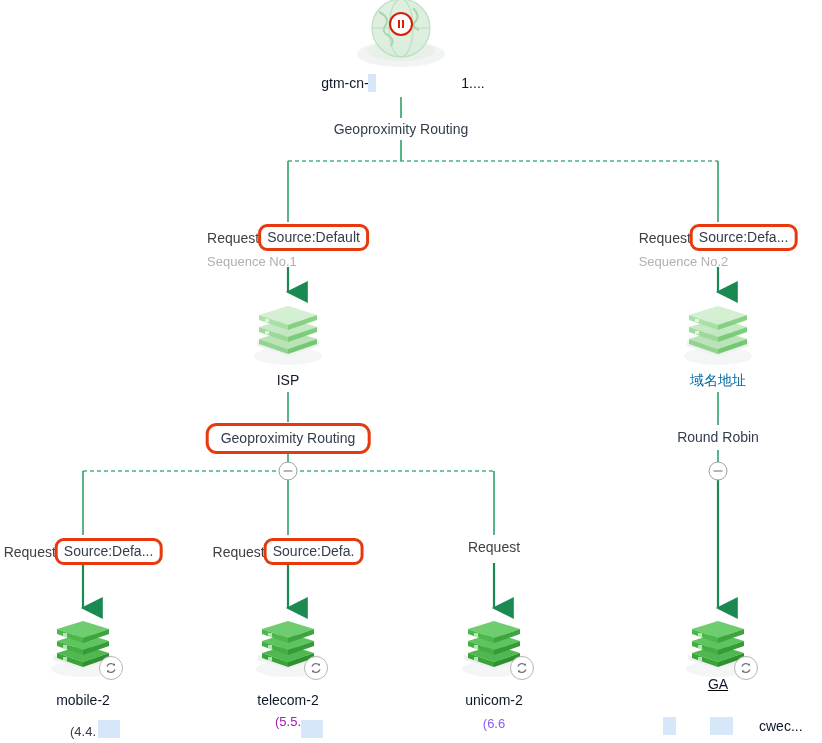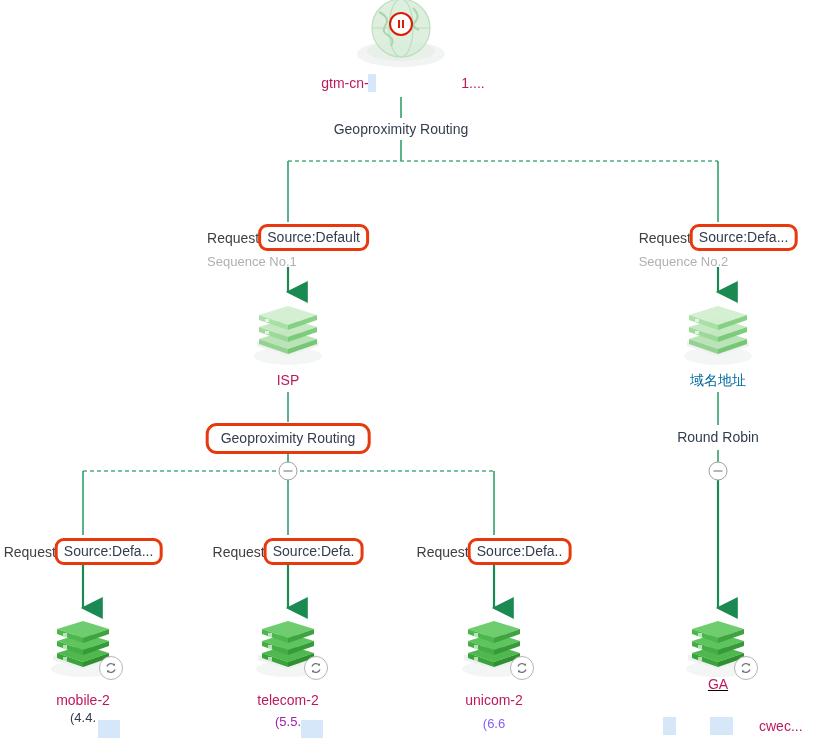--- a/index.html
+++ b/index.html
@@ -8,21 +8,21 @@
     background:#ffffff;
     font-family:"Liberation Sans","DejaVu Sans",sans-serif;
     overflow:hidden;
   }
   #canvas{position:relative;width:822px;height:743px;overflow:hidden;}
   #edges{position:absolute;left:0;top:0;width:822px;height:743px;}
 
   .node{position:absolute;transform:translateX(-50%);text-align:center;}
 
   .label{
-    font-size:14px;color:#be185d;white-space:nowrap;line-height:18px;
+    font-size:14px;color:#0f172a;white-space:nowrap;line-height:18px;
   }
   .label-sub{
     font-size:13px;color:#a8a8a8;white-space:nowrap;line-height:17px;
   }
   .label-cn{font-size:14px;color:#0369a1;white-space:nowrap;line-height:18px;}
 
   
   .edgelbl{position:absolute;transform:translateX(-50%);white-space:nowrap;}
   .edgelbl .row{display:flex;align-items:center;justify-content:center;}
   .edgelbl .req{font-size:14px;color:#404040;line-height:18px;}
@@ -225,21 +225,20 @@
   </div>
   <div class="edgelbl" style="left:288px;top:538px;">
     <div class="row">
       <span class="req">Request</span>
       <span class="boxed">Source:Defa.</span>
     </div>
   </div>
   <div class="edgelbl" style="left:494px;top:538px;">
     <div class="row">
       <span class="req">Request</span>
-      <span class="boxed">Source:Defa..</span>
     </div>
   </div>
 
   <div class="srv-wrap" style="left:83px;top:614px;">
     <svg width="86" height="70" viewBox="0 0 86 70">
       <ellipse cx="43" cy="55" rx="32" ry="8" fill="#f4f6f5"></ellipse>
       <polygon points="43,49 13,41 13,46 43,55 73,46 73,41" fill="#eef1f0"></polygon>
       <polygon points="43,31 17,39 43,48 69,39" fill="#4fb94f"></polygon>
       <polygon points="17,39 17,44 43,53 43,48" fill="#3aa33a"></polygon>
       <polygon points="69,39 69,44 43,53 43,48" fill="#2f9030"></polygon>
@@ -257,21 +256,21 @@
       <svg width="14" height="14" viewBox="0 0 16 16">
         <path d="M3.4 6.2 A5 5 0 0 1 11.8 4.6" fill="none" stroke="#6f7478" stroke-width="1.5"></path>
         <path d="M12.6 9.8 A5 5 0 0 1 4.2 11.4" fill="none" stroke="#6f7478" stroke-width="1.5"></path>
         <path d="M12.6 2.6 L12.6 5.4 L9.9 4.9 Z" fill="#6f7478"></path>
         <path d="M3.4 13.4 L3.4 10.6 L6.1 11.1 Z" fill="#6f7478"></path>
       </svg>
     </div>
   </div>
   <div class="node" style="left:83px;top:691px;">
     <div class="label">mobile-2</div>
-    <div class="label-sub" style="color:#333d4d;margin-top:0;">(4.4.</div>
+    <div class="label-sub" style="color:#333d4d;margin-top:14px;">(4.4.</div>
   </div>
   <div class="redact" style="left:98px;top:720px;width:22px;height:18px;"></div>
 
   <div class="srv-wrap" style="left:288px;top:614px;">
     <svg width="86" height="70" viewBox="0 0 86 70">
       <ellipse cx="43" cy="55" rx="32" ry="8" fill="#f4f6f5"></ellipse>
       <polygon points="43,49 13,41 13,46 43,55 73,46 73,41" fill="#eef1f0"></polygon>
       <polygon points="43,31 17,39 43,48 69,39" fill="#4fb94f"></polygon>
       <polygon points="17,39 17,44 43,53 43,48" fill="#3aa33a"></polygon>
       <polygon points="69,39 69,44 43,53 43,48" fill="#2f9030"></polygon>

